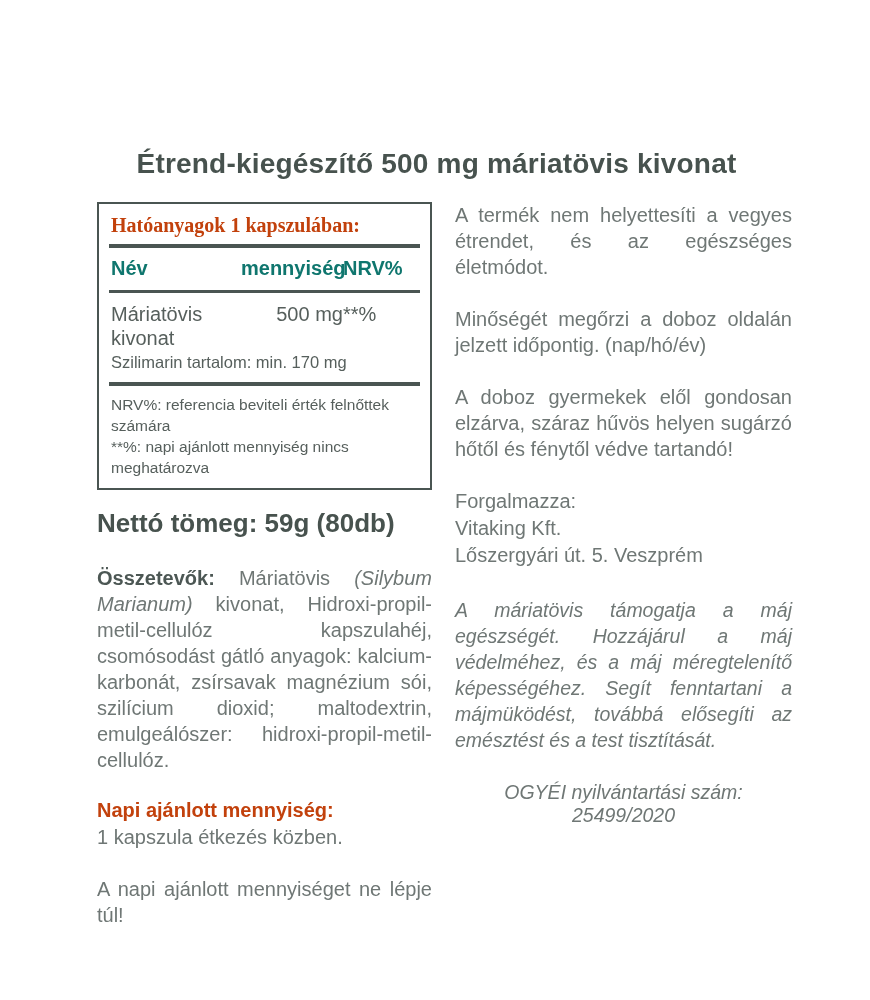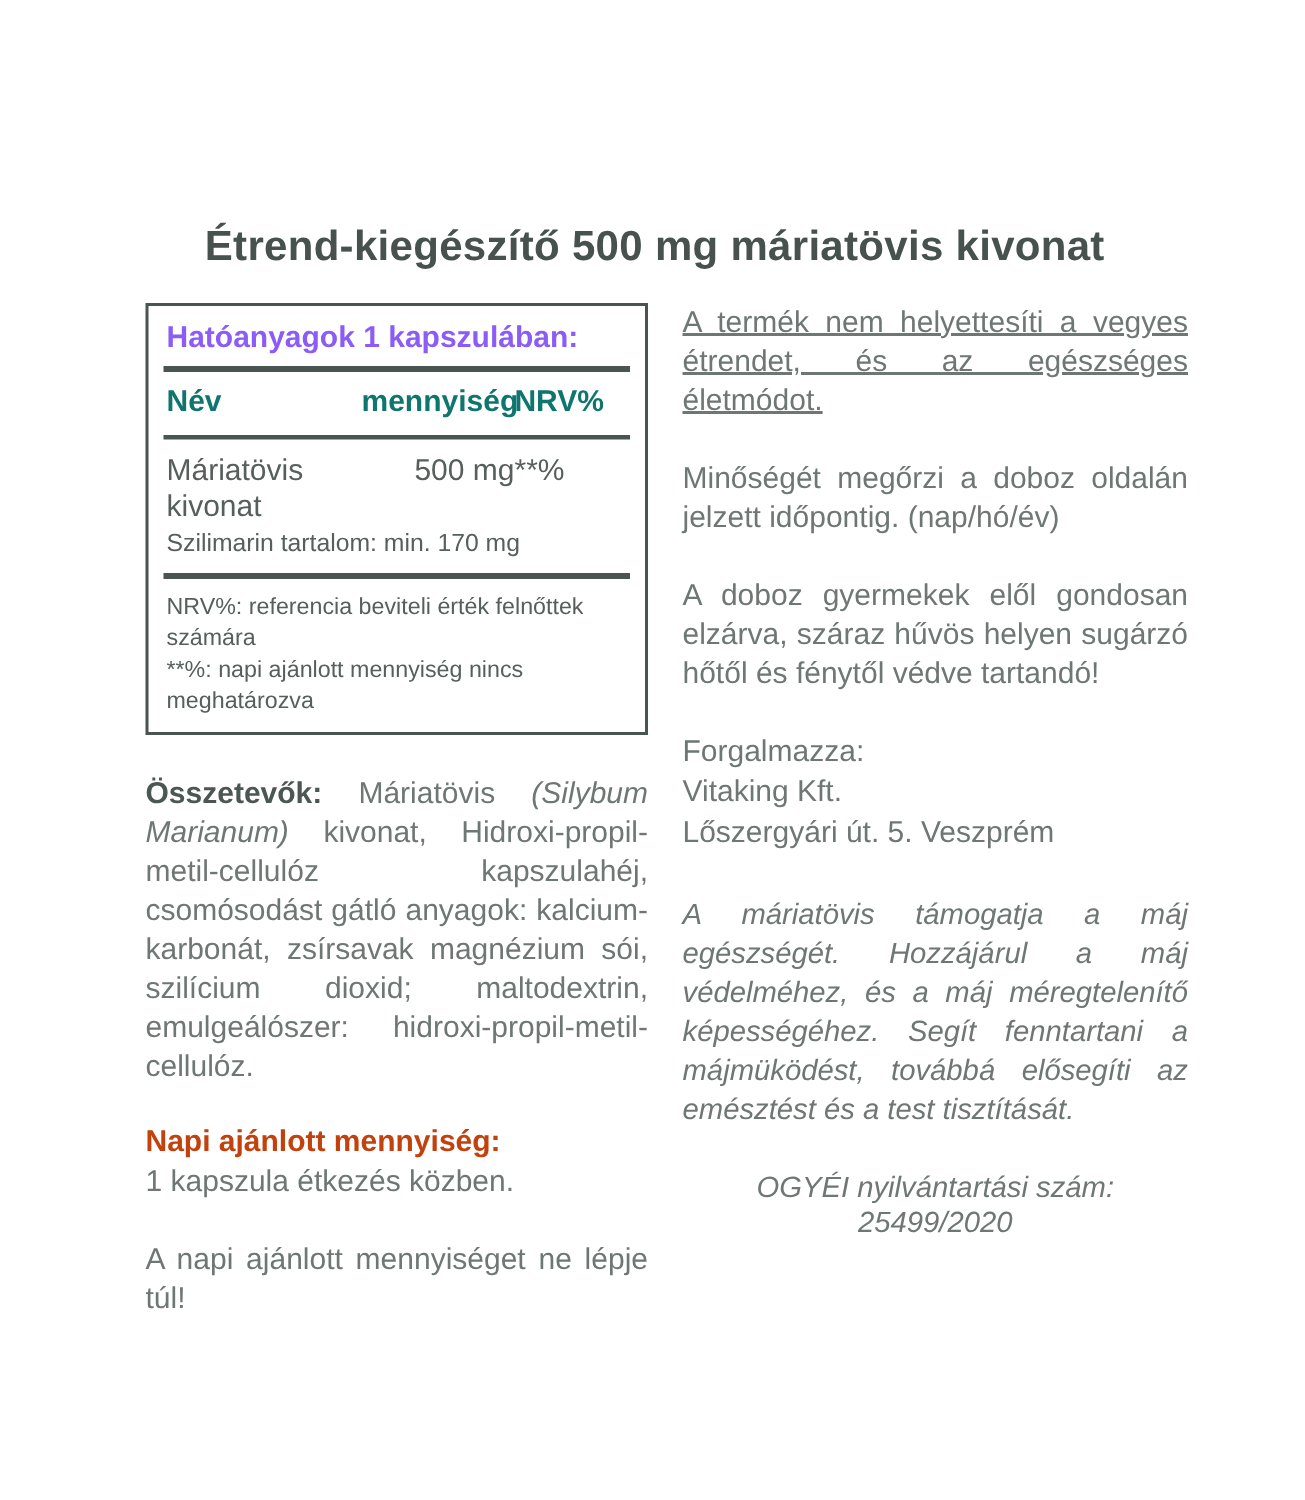--- a/index.html
+++ b/index.html
@@ -37,22 +37,23 @@
   
   .facts {
     border: 2px solid #4a5552;
     padding: 6px 10px 10px 10px;
     color: #565f5c;
     box-sizing: border-box;
   }
   .facts-heading {
     font-size: 20px;
     font-weight: bold;
-    color: #8b5cf6;
+    color: #c2410c;
     padding: 4px 0 7px 2px;
+    font-family: Liberation Serif, serif;
   }
   .rule-thick {
     height: 4px;
     background: #4a5552;
     border: none;
     margin: 0;
   }
   .rule-med {
     height: 2.5px;
     background: #4a5552;
@@ -91,21 +92,21 @@
     font-weight: bold;
     color: #47524e;
     margin: 18px 0 0 0;
   }
   p.body {
     font-size: 20px;
     line-height: 26px;
     margin: 26px 0 0 0;
     text-align: justify;
   }
-  p.body.first { margin-top: 0; text-decoration: underline; }
+  p.body.first { margin-top: 0; }
   .bold-label {
     font-weight: bold;
     color: #4c5754;
   }
   .italic { font-style: italic; }
   .daily-heading {
     font-size: 20px;
     font-weight: bold;
     color: #c2410c;
     margin: 26px 0 0 0;
@@ -162,20 +163,21 @@
           <span class="cell-nrv">**%</span>
         </div>
         <div class="facts-subrow">Szilimarin tartalom: min. 170 mg</div>
         <div class="rule-thick"></div>
         <div class="facts-footnotes">
           <div>NRV%: referencia beviteli érték felnőttek számára</div>
           <div>**%: napi ajánlott mennyiség nincs meghatározva</div>
         </div>
       </div>
 
+      <div class="net-weight">Nettó tömeg: 59g (80db)</div>
 
       <p class="body"><span class="bold-label">Összetevők:</span><span> Máriatövis </span><span class="italic">(Silybum Marianum)</span><span> kivonat, Hidroxi-propil-metil-cellulóz kapszulahéj, csomósodást gátló anyagok: kalcium-karbonát, zsírsavak magnézium sói, szilícium dioxid; maltodextrin, emulgeálószer: hidroxi-propil-metil-cellulóz.</span></p>
 
       <div class="daily-heading">Napi ajánlott mennyiség:</div>
       <div class="daily-text">1 kapszula étkezés közben.</div>
 
       <p class="body">A napi ajánlott mennyiséget ne lépje túl!</p>
 
     </div>
 

